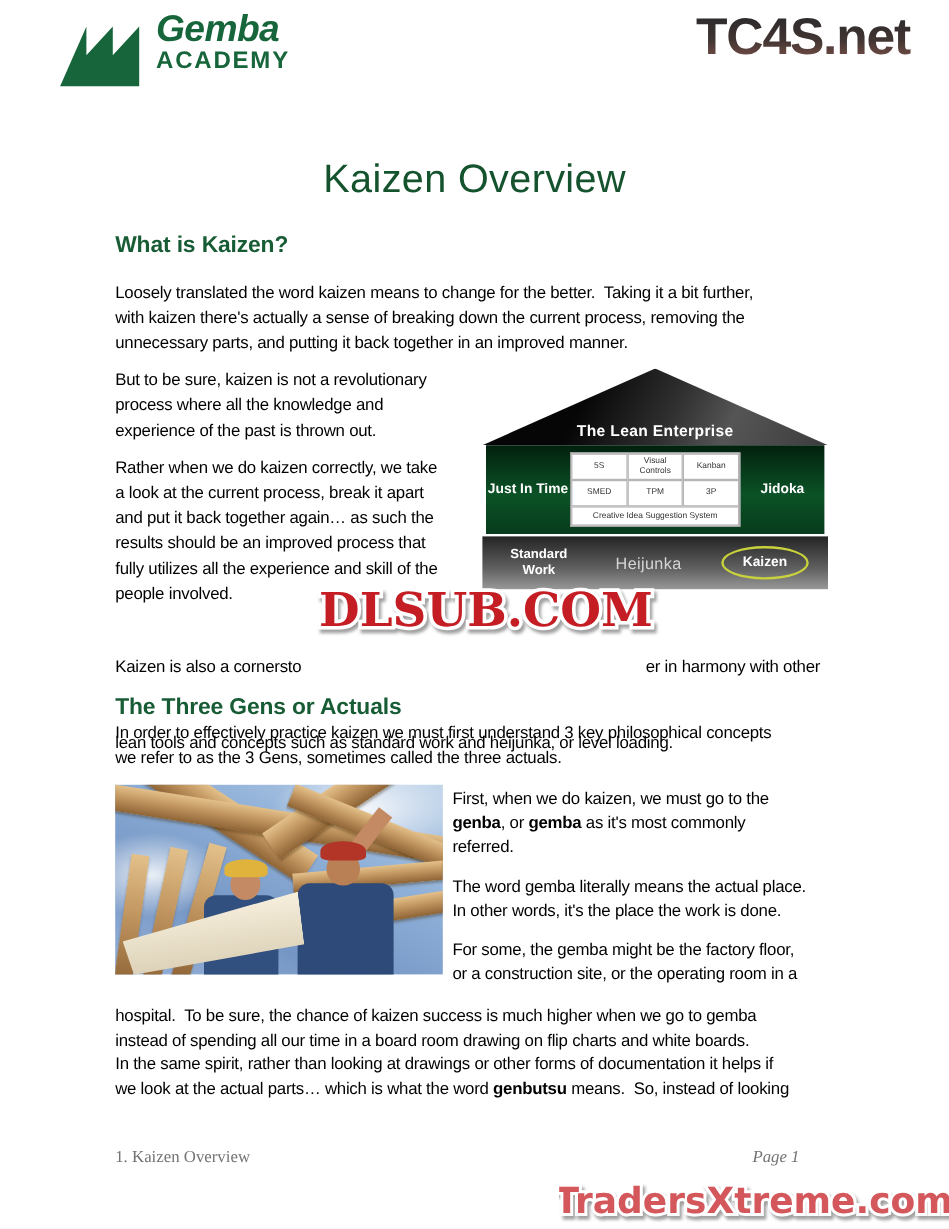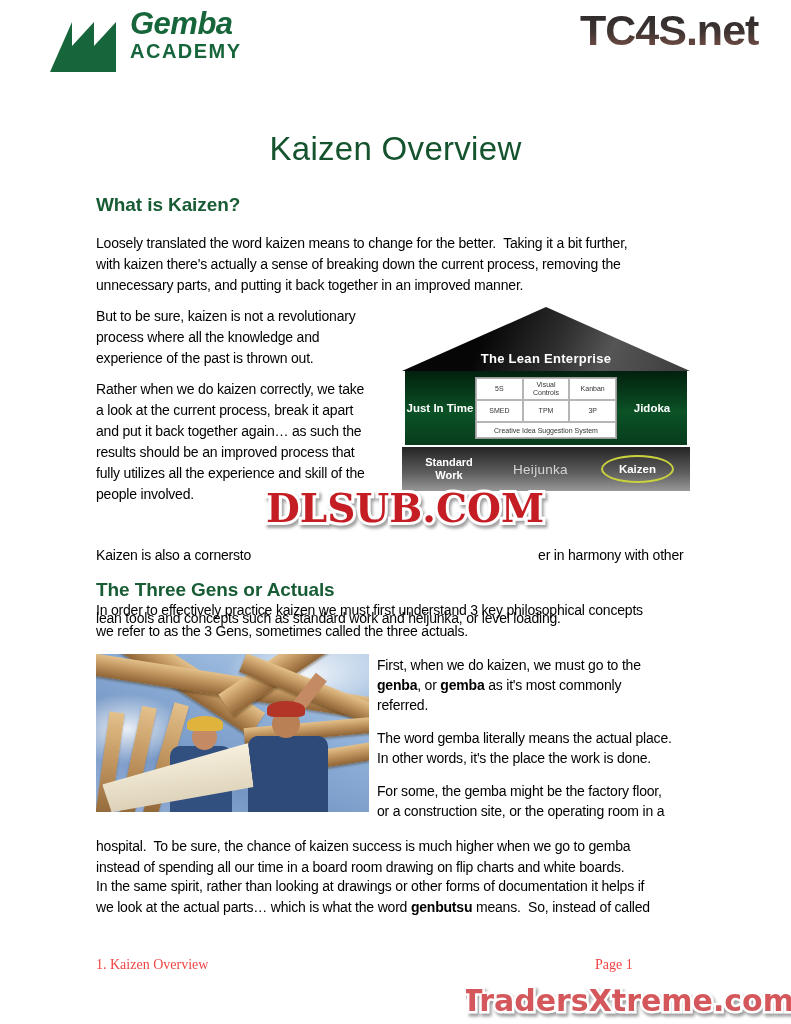--- a/index.html
+++ b/index.html
@@ -55,21 +55,21 @@
   .photo { left:96px; top:654px; width:273px; height:158px; overflow:hidden;
     background:linear-gradient(205deg,#bcd1e8 0%,#8fb0d8 35%,#7596c4 70%,#9ab4da 100%); }
   .cloud { position:absolute; background:radial-gradient(closest-side,rgba(255,255,255,0.85),rgba(255,255,255,0)); border-radius:50%; }
   .beam { position:absolute; background:linear-gradient(180deg,#e3c08a,#c29660 45%,#8f6436); box-shadow:0 2px 2px rgba(60,40,10,0.35); }
   .worker-body { position:absolute; border-radius:10px 10px 0 0; }
   .worker-head { position:absolute; border-radius:50%; }
   .hat { position:absolute; border-radius:50% 50% 20% 20%; }
   .blueprint { position:absolute; background:linear-gradient(180deg,#f6efdd,#ddd2b8); clip-path:polygon(0 45%, 100% 0, 100% 85%, 4% 100%); transform:rotate(-7deg); box-shadow:1px 2px 2px rgba(0,0,0,0.3); }
 
   
-  .footer { font-family:"Liberation Serif", serif; font-size:14px; color:#ef4444; }
+  .footer { font-family:"Liberation Serif", serif; font-size:14px; color:#737373; }
 </style>
 </head>
 <body>
 
 <div class="page">
 
   <div class="abs logo">
     <svg width="72" height="64" viewBox="0 0 72 64">
       <polygon points="0,64 22,14 22,38 44,14 44,38 66,14 66,64" fill="#17663b"></polygon>
     </svg>
@@ -178,22 +178,22 @@
 referred.</span></div>
     <div class="para" style="margin-top:13px;">The word gemba literally means the actual place.
 In other words, it's the place the work is done.</div>
     <div class="para" style="margin-top:13px;">For some, the gemba might be the factory floor,
 or a construction site, or the operating room in a</div>
   </div>
 
   <div class="abs para" style="left:96px; top:821px;margin-top:15px;">hospital.  To be sure, the chance of kaizen success is much higher when we go to gemba
 instead of spending all our time in a board room drawing on flip charts and white boards.</div>
   <div class="abs para" style="left:96px; top:876px;"><span>In the same spirit, rather than looking at drawings or other forms of documentation it helps if
-we look at the actual parts… which is what the word </span><span style="font-weight: bold;">genbutsu</span><span> means.  So, instead of called</span></div>
+we look at the actual parts… which is what the word </span><span style="font-weight: bold;">genbutsu</span><span> means.  So, instead of looking</span></div>
 
   <div class="abs footer" style="left:96px; top:957px;">1. Kaizen Overview</div>
-  <div class="abs footer" style="left:595px; top:957px;">Page 1</div>
+  <div class="abs footer" style="left:627px; top:957px;font-style:italic;">Page 1</div>
 
   <svg class="abs" style="left:466px; top:977px;" width="325" height="46" viewBox="0 0 325 46">
     <text x="162" y="34" text-anchor="middle" font-family="DejaVu Sans, sans-serif" font-weight="bold" font-size="30" fill="#d4575b" stroke="#ffffff" stroke-width="5" paint-order="stroke" style="filter:drop-shadow(2px 3px 1.5px rgba(120,120,120,0.7));">TradersXtreme.com</text>
   </svg>
 
 </div>
 
 </body></html>

